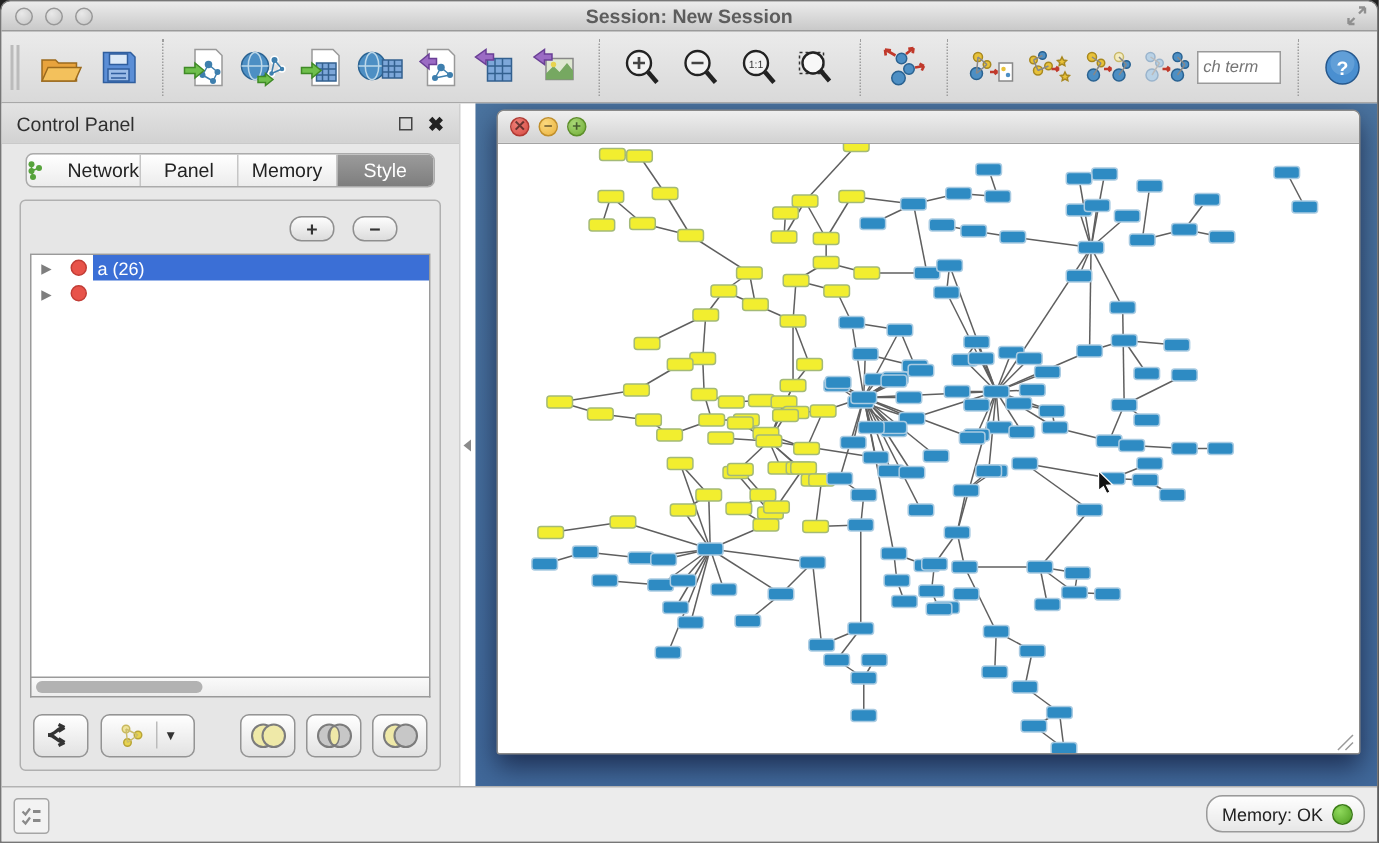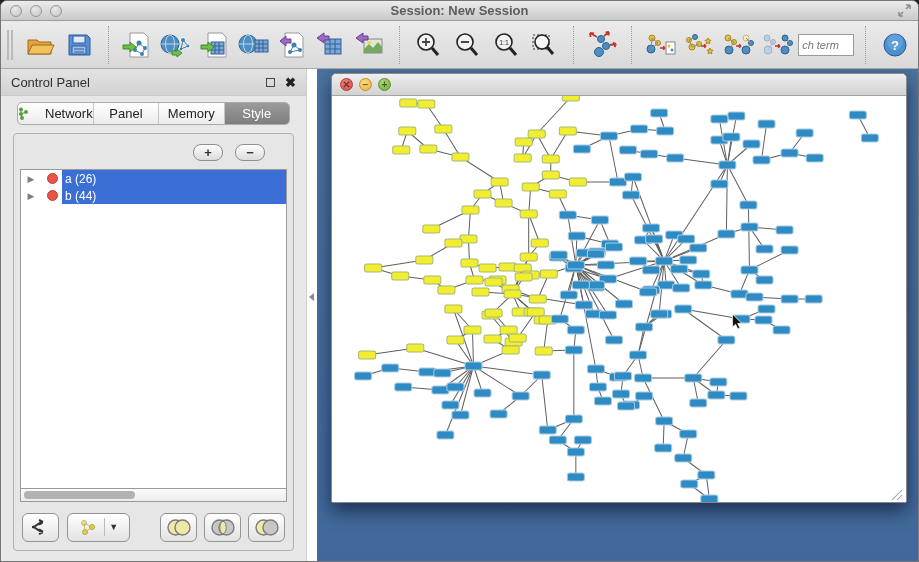--- a/index.html
+++ b/index.html
@@ -335,23 +335,20 @@
           <div class="set-row">
             <span class="tri">▶</span>
             <span class="dot"></span>
             <span class="row-hl">
               <span class="row-label">a (26)</span>
             </span>
           </div>
           <div class="set-row">
             <span class="tri">▶</span>
             <span class="dot"></span>
-            <span class="row-hl">
-              <span class="row-label">b (44)</span>
-            </span>
           </div>
         </div>
         <div class="hscroll">
           <div class="hthumb"></div>
         </div>
         <div class="sets-actions">
           <button class="act-btn w36">
             <svg width="20" height="18" viewBox="0 0 20 18">
               <path d="M2 9 C7 9 8 4 13 4 M13 4 l-4 -2 M13 4 l-4 2.5" stroke="#333" stroke-width="2.2" fill="none"></path>
               <path d="M2 9 C7 9 8 14 13 14 M13 14 l-4 -2.5 M13 14 l-4 2" stroke="#333" stroke-width="2.2" fill="none"></path>
@@ -835,13 +832,27 @@
               <rect x="306.5" y="192" width="17" height="8" rx="2" fill="#2e8bc3" stroke="#a9cbe2"></rect>
               <rect x="317.5" y="214" width="17" height="8" rx="2" fill="#2e8bc3" stroke="#a9cbe2"></rect>
               <path d="M399,218 l0,13 l3.2,-2.6 l2.2,4.6 l2.2,-1 l-2.3,-4.5 l4,-0.3 z" fill="#111" stroke="#fff" stroke-width="0.8"></path>
               <path d="M558,404 L568,394 M563,404 L568,399" stroke="#9a9a9a" fill="none"></path>
             </svg>
         </div>
       </div>
     </div>
   </div>
 
+  <div class="statusbar">
+    <button class="task-btn">
+      <svg width="14" height="14" viewBox="0 0 14 14">
+        <path d="M1 4 l2 2 3 -4" stroke="#8a8a8a" stroke-width="1.5" fill="none"></path>
+        <line x1="8" y1="4" x2="13" y2="4" stroke="#8a8a8a" stroke-width="2"></line>
+        <path d="M1 10 l2 2 3 -4" stroke="#8a8a8a" stroke-width="1.5" fill="none"></path>
+        <line x1="8" y1="10" x2="13" y2="10" stroke="#8a8a8a" stroke-width="2"></line>
+      </svg>
+    </button>
+    <button class="mem-btn">
+      <span>Memory: OK</span>
+      <span class="mem-dot"></span>
+    </button>
+  </div>
 </div>
 
 </body></html>

